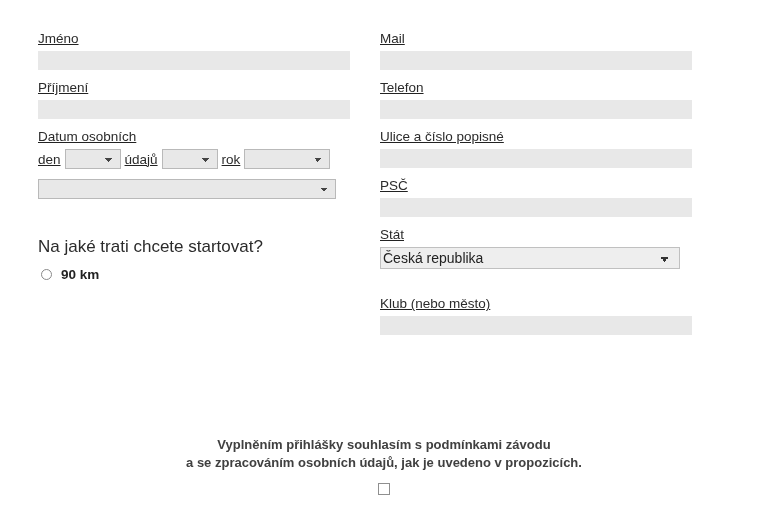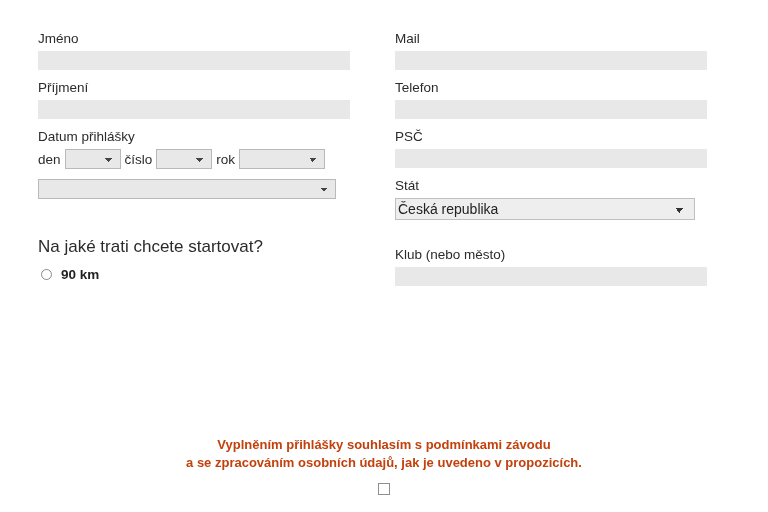--- a/index.html
+++ b/index.html
@@ -20,26 +20,27 @@
     height: 512px;
   }
   .col-left {
     position: absolute;
     left: 38px;
     top: 30px;
     width: 312px;
   }
   .col-right {
     position: absolute;
-    left: 395px;
+    left: 380px;
     top: 30px;
     width: 312px;
   }
   .field {
     margin-bottom: 8px;
+    text-decoration: underline;
   }
   .label {
     font-size: 13.5px;
     line-height: 18px;
     color: #2b2b2b;
     margin-bottom: 3px;
   }
   .text-input {
     display: block;
     width: 312px;
@@ -136,21 +137,21 @@
   .footer {
     position: absolute;
     left: 0;
     top: 436px;
     width: 768px;
     text-align: center;
   }
   .footer .line {
     font-size: 13px;
     font-weight: bold;
-    color: #c2410c;
+    color: #404040;
     line-height: 18px;
   }
   .footer .cb-wrap {
     margin-top: 9px;
   }
   .checkbox {
     display: inline-block;
     width: 10px;
     height: 10px;
     border: 1px solid #8f8f8f;
@@ -169,27 +170,27 @@
       <div class="label">Jméno</div>
       <input class="text-input" type="text" value="" style="">
     </div>
 
     <div class="field">
       <div class="label">Příjmení</div>
       <input class="text-input" type="text" value="" style="">
     </div>
 
     <div class="field">
-      <div class="label">Datum přihlášky</div>
+      <div class="label">Datum osobních</div>
       <div class="date-row">
         <span class="small-lbl">den</span>
         <select class="sel den">
           <option></option>
         </select>
-        <span class="small-lbl">číslo</span>
+        <span class="small-lbl">údajů</span>
         <select class="sel mesic">
           <option></option>
         </select>
         <span class="small-lbl">rok</span>
         <select class="sel rok">
           <option></option>
         </select>
       </div>
     </div>
 
@@ -213,20 +214,24 @@
     <div class="field">
       <div class="label">Mail</div>
       <input class="text-input" type="text" value="" style="">
     </div>
 
     <div class="field">
       <div class="label">Telefon</div>
       <input class="text-input" type="text" value="" style="">
     </div>
 
+    <div class="field">
+      <div class="label">Ulice a číslo popisné</div>
+      <input class="text-input" type="text" value="" style="">
+    </div>
 
 
     <div class="field">
       <div class="label">PSČ</div>
       <input class="text-input" type="text" value="" style="">
     </div>
 
     <div class="field">
       <div class="label">Stát</div>
       <select class="sel state">

